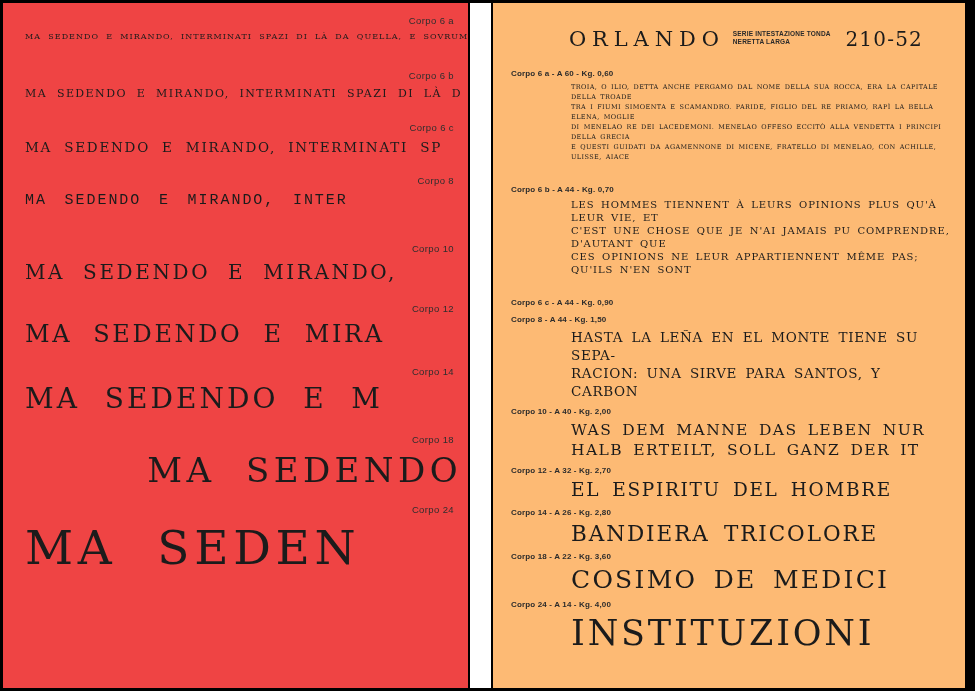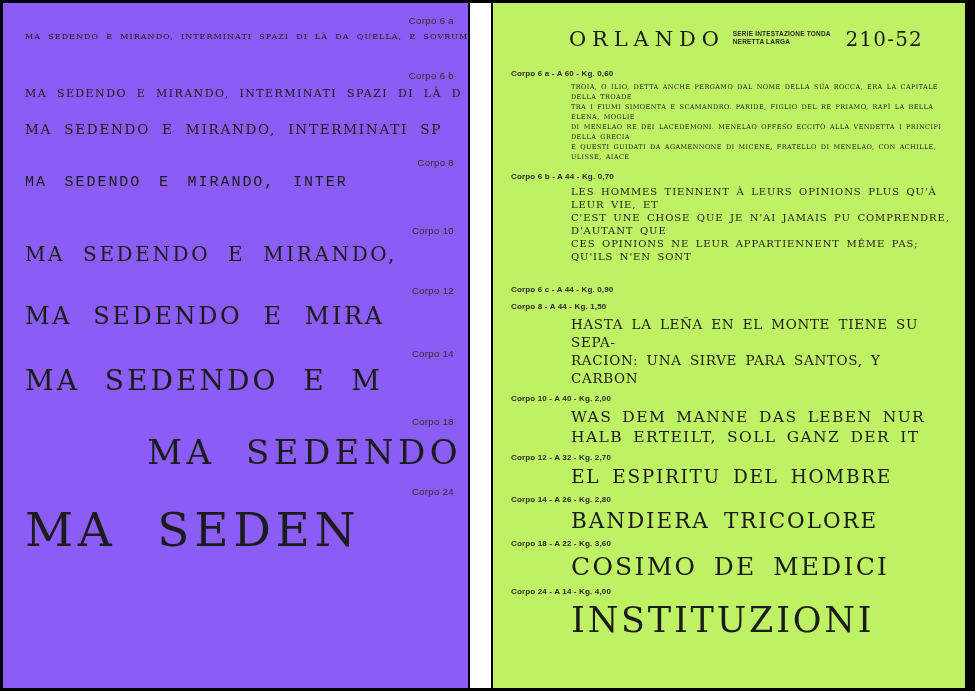--- a/index.html
+++ b/index.html
@@ -8,28 +8,28 @@
     background:#000;
     box-sizing:border-box;
     padding:3px;
     display:flex;
     font-family:"DejaVu Serif", serif;
     color:#1b1b1b;
   }
   .page{box-sizing:border-box;overflow:hidden;}
   .page-left{
     width:467px;height:685px;
-    background:#8b5cf6;
+    background:#ef4444;
     border-right:2px solid #000;
     padding:10px 6px 8px 22px;
   }
   .gutter{width:21px;height:685px;background:#ffffff;}
   .page-right{
     width:474px;height:685px;
-    background:#bef264;
+    background:#fdba74;
     border-left:2px solid #000;
     padding:14px 14px 8px 18px;
     position:relative;
   }
 
   
   .lp-label{
     font-family:"Liberation Sans", sans-serif;
     font-size:9.5px;color:#2e2e2e;
     text-align:right;
@@ -93,21 +93,21 @@
   }
   .rp-b0 .rp-sample{font-size:6.5px;line-height:10px;letter-spacing:0.06em;}
   .rp-b1 .rp-sample{font-size:10px;line-height:13px;}
   .rp-b2 .rp-sample{font-size:10.5px;line-height:14px;letter-spacing:0.06em;}
   .rp-b3 .rp-sample{font-size:13.5px;line-height:18px;letter-spacing:0.05em;}
   .rp-b4 .rp-sample{font-size:15.5px;line-height:20px;}
   .rp-b5 .rp-sample{font-size:18.5px;line-height:22px;}
   .rp-b6 .rp-sample{font-size:21.5px;line-height:25px;}
   .rp-b7 .rp-sample{font-size:25px;line-height:29px;}
   .rp-b8 .rp-sample{font-size:35px;line-height:40px;letter-spacing:0.08em;}
-  .rp-b0{margin-bottom:10px;}
+  .rp-b0{margin-bottom:23px;}
   .rp-b1{margin-bottom:22px;}
   .rp-b2{margin-bottom:8px;}
   .rp-b3{margin-bottom:7px;}
   .rp-b4{margin-bottom:6px;}
   .rp-b5{margin-bottom:7px;}
   .rp-b6{margin-bottom:6px;}
   .rp-b7{margin-bottom:6px;}
   .rp-b8{margin-bottom:14px;}
 </style>
 </head>
@@ -119,20 +119,21 @@
 
     <div class="lp-block lp-b0">
       <div class="lp-label">Corpo 6 a</div>
       <div class="lp-sample">MA SEDENDO E MIRANDO, INTERMINATI SPAZI DI LÀ DA QUELLA, E SOVRUM</div>
     </div>
     <div class="lp-block lp-b1">
       <div class="lp-label">Corpo 6 b</div>
       <div class="lp-sample">MA SEDENDO E MIRANDO, INTERMINATI SPAZI DI LÀ D</div>
     </div>
     <div class="lp-block lp-b2">
+      <div class="lp-label">Corpo 6 c</div>
       <div class="lp-sample">MA SEDENDO E MIRANDO, INTERMINATI SP</div>
     </div>
     <div class="lp-block lp-b3">
       <div class="lp-label">Corpo 8</div>
       <div class="lp-sample">MA SEDENDO E MIRANDO, INTER</div>
     </div>
     <div class="lp-block lp-b4">
       <div class="lp-label">Corpo 10</div>
       <div class="lp-sample">MA SEDENDO E MIRANDO,</div>
     </div>

